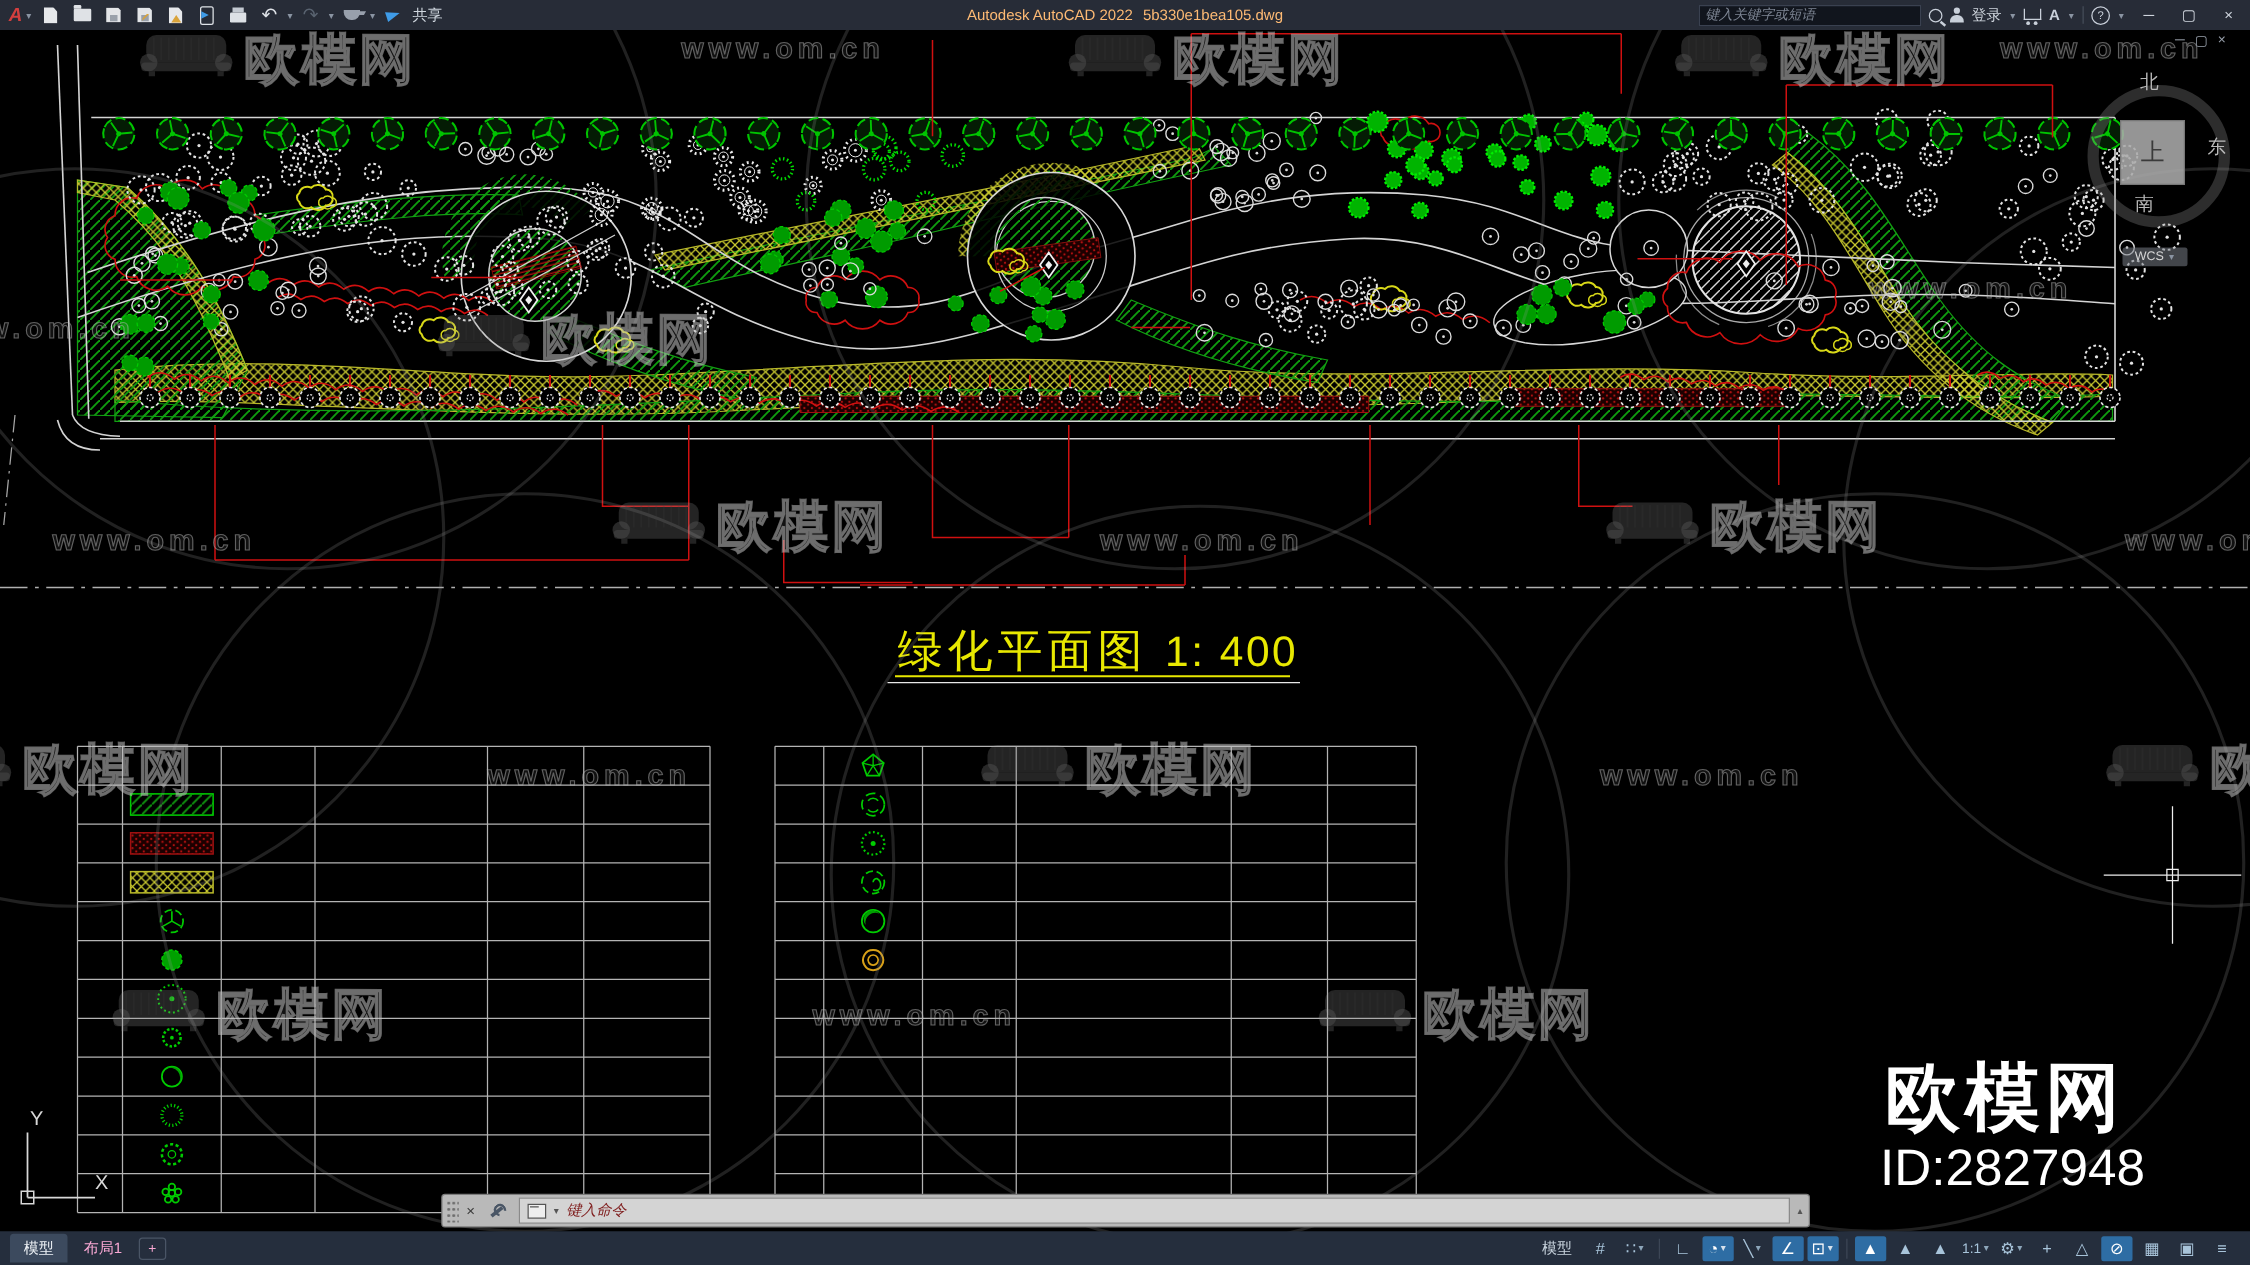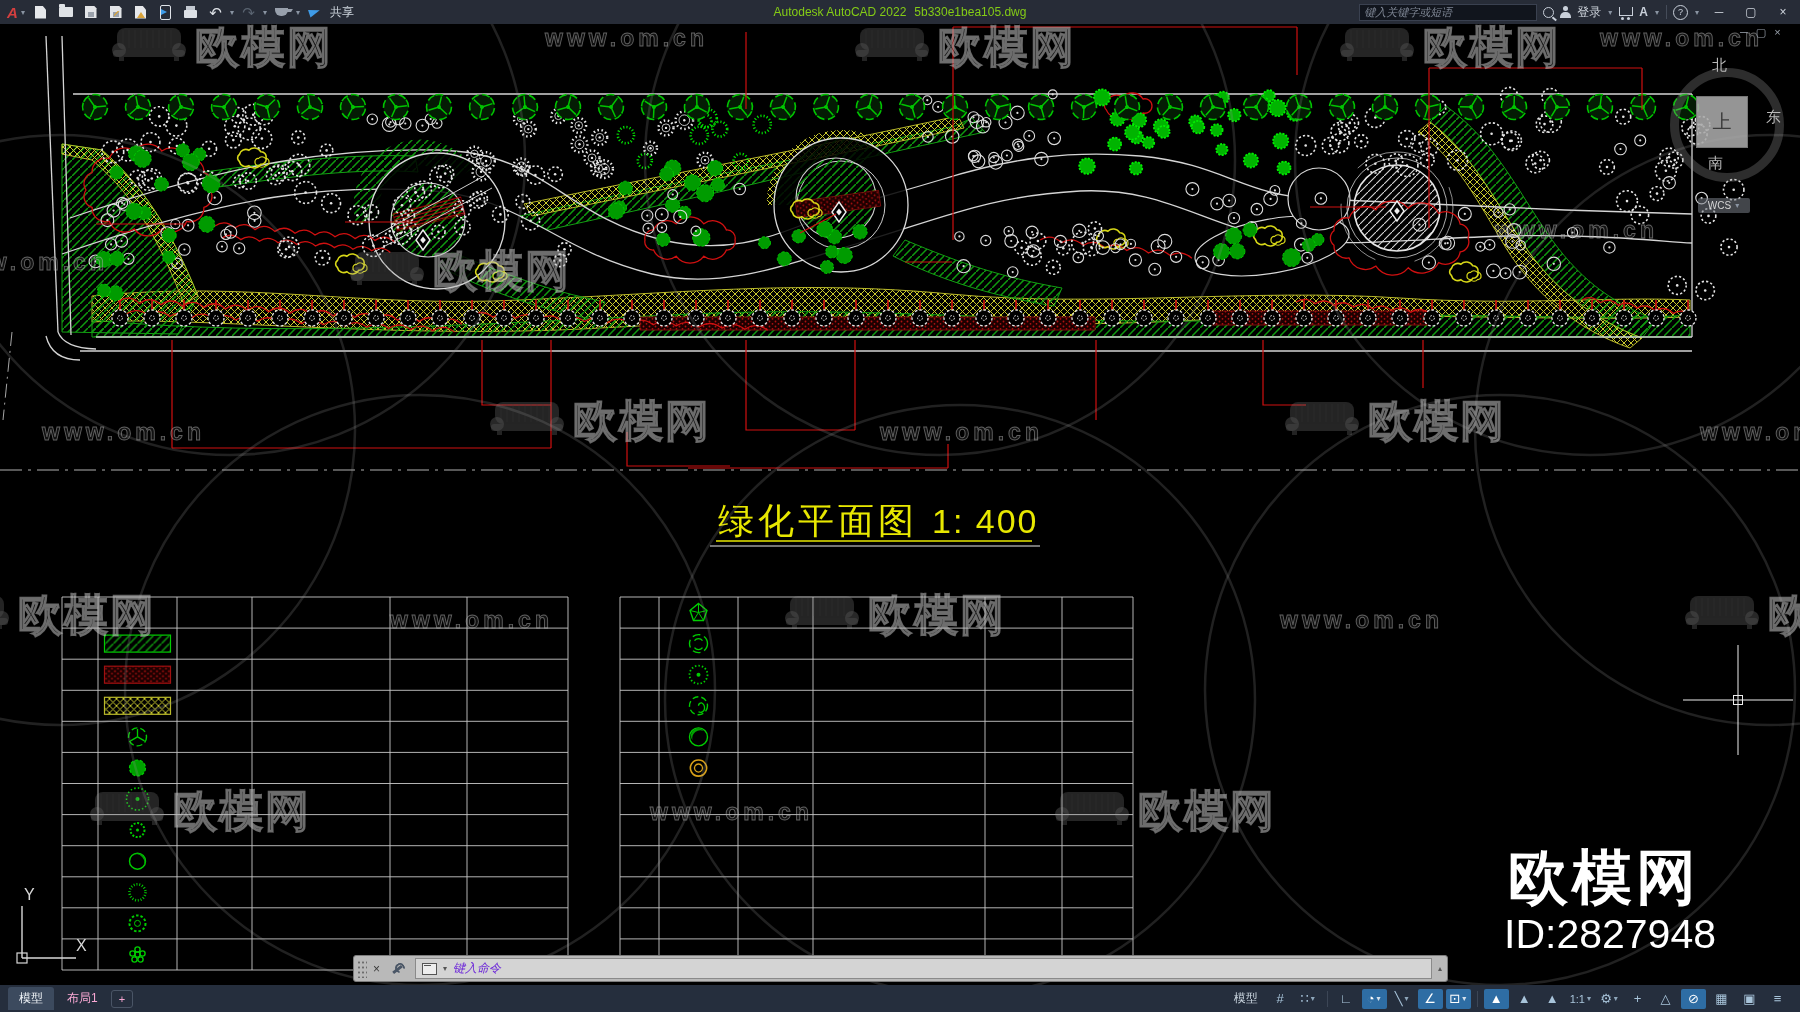--- a/index.html
+++ b/index.html
@@ -26,21 +26,21 @@
   .sh-device{width:9px;height:13px;border:1.5px solid #dfe3e8;border-radius:2px;position:relative;}
   .sh-device::after{content:"";position:absolute;left:0px;top:3px;width:0;height:0;border-left:6px solid #3f9ce8;border-top:3px solid transparent;border-bottom:3px solid transparent;}
   .sh-printer{width:13px;height:8px;background:#dde1e6;border-radius:1px;position:relative;margin-top:4px;}
   .sh-printer::before{content:"";position:absolute;top:-4px;left:2px;width:9px;height:4px;background:#c3c9d1;}
   .glyph{color:#dfe3e8;font-size:15px;line-height:1;}
   .glyph.dis{color:#596370;}
   .teapot{width:13px;height:8px;background:#98a0ac;border-radius:0 0 6px 6px;position:relative;}
   .teapot::before{content:"";position:absolute;right:-4px;top:1px;width:5px;height:3px;background:#98a0ac;transform:skewX(-30deg);}
   .plane{width:0;height:0;border-left:11px solid #3f9ce8;border-top:4px solid transparent;border-bottom:4px solid transparent;transform:rotate(-18deg);}
   .share-lab{color:#cfd6de;margin-left:2px;}
-  .tb-center{position:absolute;left:0;right:0;display:flex;justify-content:center;gap:8px;pointer-events:none;color:#84cc16;}
+  .tb-center{position:absolute;left:0;right:0;display:flex;justify-content:center;gap:8px;pointer-events:none;color:#fdba74;}
   .tb-right{margin-left:auto;display:flex;align-items:center;gap:6px;padding-right:4px;}
   .search{width:168px;height:15px;background:#11151d;border:1px solid #3a4150;color:#d0d6df;
      font-size:11px;font-style:italic;padding:0 4px;}
   .search::placeholder{color:#7e8694;font-style:italic;}
   .mag{width:9px;height:9px;border:1.5px solid #c9d0da;border-radius:50%;position:relative;}
   .mag::after{content:"";position:absolute;right:-4px;bottom:-3px;width:5px;height:1.5px;background:#c9d0da;transform:rotate(40deg);}
   .user{width:11px;height:12px;position:relative;}
   .user::before{content:"";position:absolute;left:3px;top:0;width:5px;height:5px;background:#c9d0da;border-radius:50%;}
   .user::after{content:"";position:absolute;left:0;bottom:0;width:11px;height:6px;background:#c9d0da;border-radius:5px 5px 0 0;}
   .cart{width:12px;height:8px;border-bottom:1.5px solid #c9d0da;border-left:1.5px solid #c9d0da;border-right:1.5px solid #c9d0da;position:relative;margin-top:-2px;}
@@ -71,21 +71,21 @@
      background-image:radial-gradient(circle,#6d6d6d 1px,transparent 1.2px);
      background-size:4px 5px;}
   .cmd-x{color:#3a3a3a;font-size:12px;padding:0 6px;}
   .wrench{width:13px;height:13px;position:relative;margin:0 5px;}
   .wrench::before{content:"";position:absolute;left:1px;top:6px;width:11px;height:3px;background:#4a5666;transform:rotate(-38deg);}
   .wrench::after{content:"";position:absolute;right:-1px;top:1px;width:6px;height:6px;border:2px solid #4a5666;border-radius:50%;border-bottom-color:transparent;transform:rotate(-38deg);}
   .cmd-input{flex:1;height:19px;margin:0 6px;background:#d4d4d4;border:1px solid #8a8a8a;
      display:flex;align-items:center;gap:5px;padding:0 6px;}
   .cmd-ic{width:13px;height:10px;border:1.2px solid #555;background:#eee;position:relative;}
   .cmd-ic::after{content:"";position:absolute;left:1px;top:1px;width:7px;height:1.5px;background:#555;}
-  .cmd-text{color:#6d28d9;font-size:12px;font-style:italic;}
+  .cmd-text{color:#7f1d1d;font-size:12px;font-style:italic;}
   .cmd-tri{color:#555;font-size:8px;padding-right:5px;}
 
   
   #statusbar{position:absolute;bottom:0;left:0;width:1800px;height:27px;background:#252e3d;
      display:flex;align-items:center;z-index:30;font-size:12px;text-align:center;}
   #tabs{display:flex;align-items:center;gap:2px;padding-left:8px;}
   .tab{padding:3px 11px;color:#f9a8d4;border-radius:3px 3px 0 0;}
   .tab.active{background:#3c4a5e;color:#eef2f6;}
   .tab.add{padding:3px 7px;border:1px solid #4a5566;border-radius:3px;font-size:11px;line-height:10px;}
   #status-right{margin-left:auto;display:flex;align-items:center;gap:3px;padding-right:10px;}

